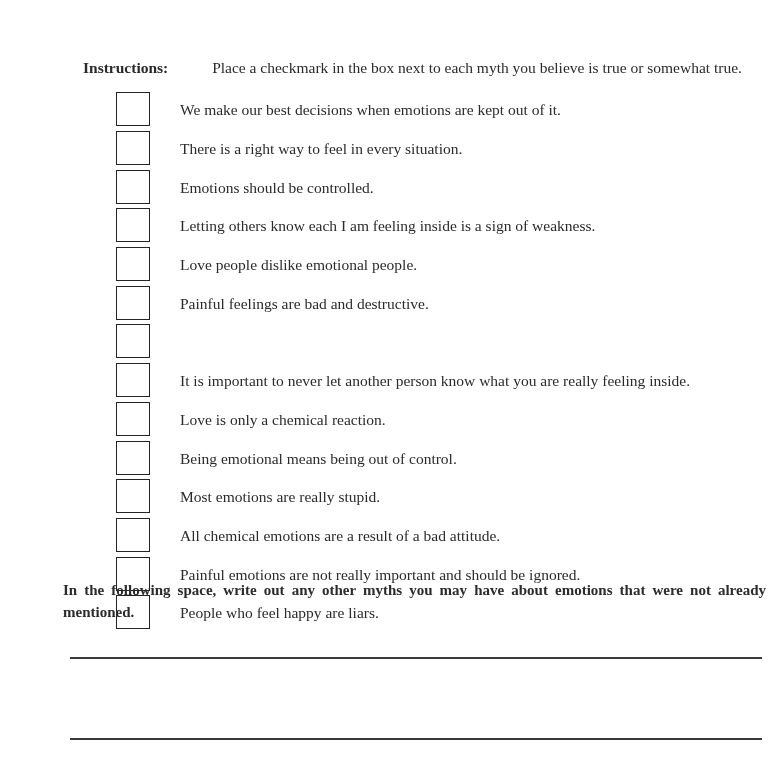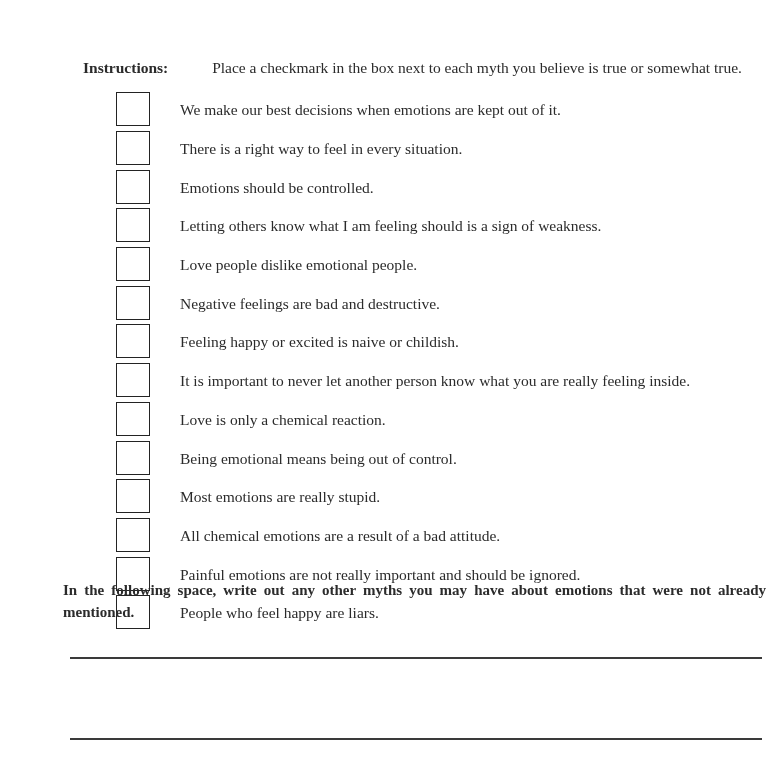--- a/index.html
+++ b/index.html
@@ -93,36 +93,35 @@
       <span class="myth-label">There is a right way to feel in every situation.</span>
     </div>
 
     <div class="myth-item">
       <span class="checkbox"></span>
       <span class="myth-label">Emotions should be controlled.</span>
     </div>
 
     <div class="myth-item">
       <span class="checkbox"></span>
-      <span class="myth-label">Letting others know what I am feeling should is a sign of weakness.</span>
+      <span class="myth-label">Letting others know each I am feeling inside is a sign of weakness.</span>
     </div>
 
     <div class="myth-item">
       <span class="checkbox"></span>
       <span class="myth-label">Love people dislike emotional people.</span>
     </div>
 
     <div class="myth-item">
       <span class="checkbox"></span>
-      <span class="myth-label">Negative feelings are bad and destructive.</span>
+      <span class="myth-label">Painful feelings are bad and destructive.</span>
     </div>
 
     <div class="myth-item">
       <span class="checkbox"></span>
-      <span class="myth-label">Feeling happy or excited is naive or childish.</span>
     </div>
 
     <div class="myth-item">
       <span class="checkbox"></span>
       <span class="myth-label">It is important to never let another person know what you are really feeling inside.</span>
     </div>
 
     <div class="myth-item">
       <span class="checkbox"></span>
       <span class="myth-label">Love is only a chemical reaction.</span>

